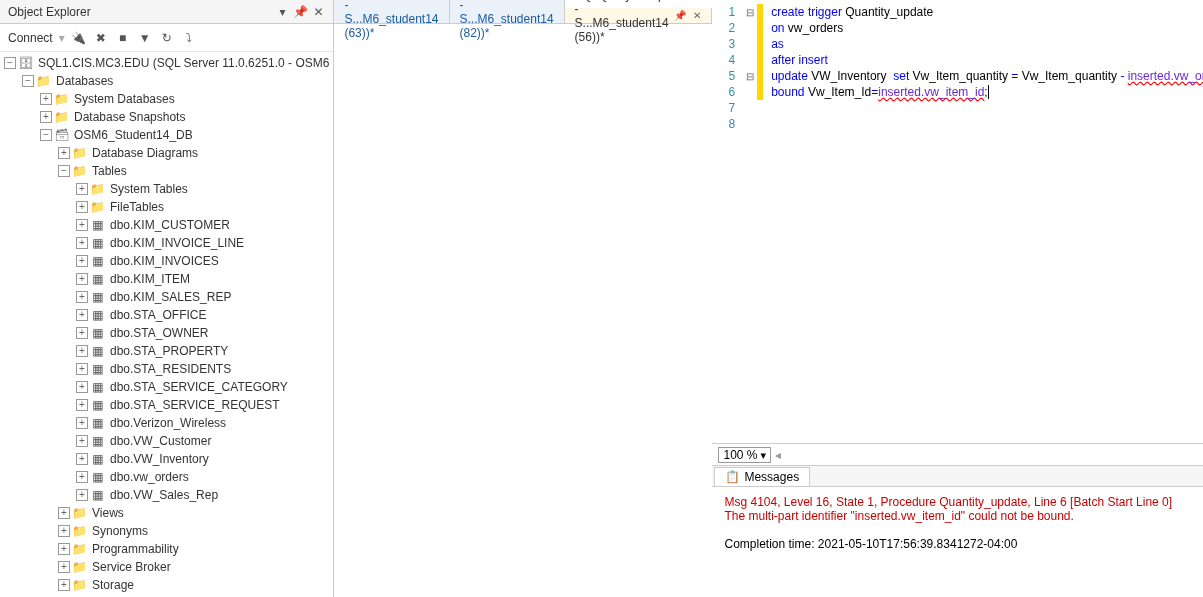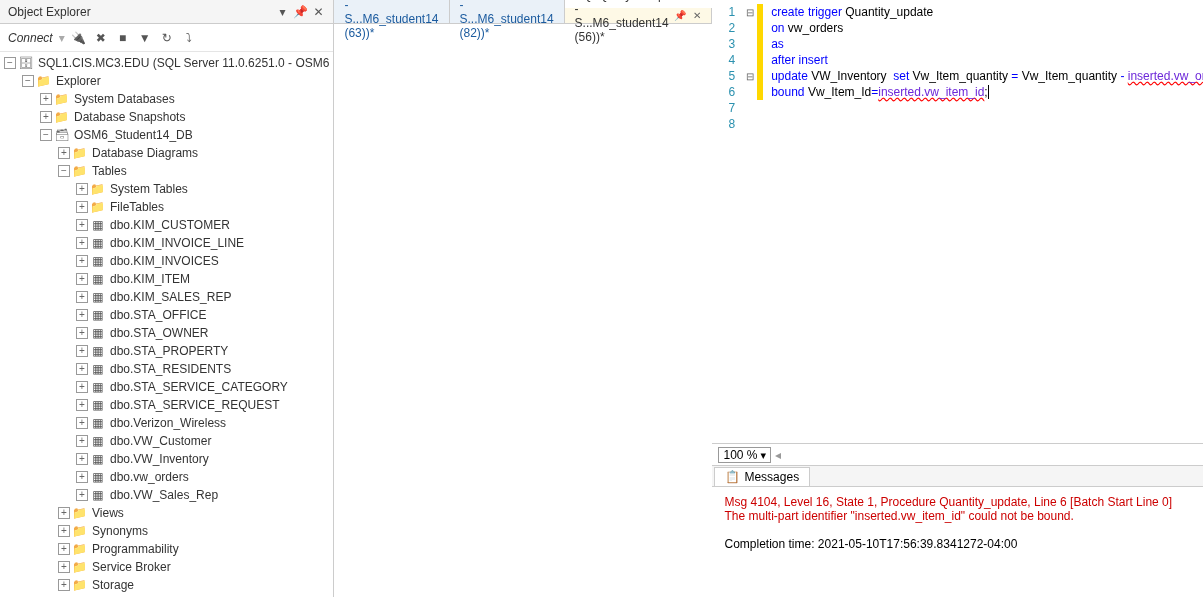--- a/index.html
+++ b/index.html
@@ -6,21 +6,21 @@
 body { background: #fff; display: flex; height: 597px; width: 1203px; overflow: hidden; }
 
 
 .explorer { width: 340px; background: #fff; border-right: 1px solid #ccc; display: flex; flex-direction: column; justify-content: flex-end; }
 .explorer-header { background: #f5f5f5; border-bottom: 1px solid #ccc; padding: 4px 8px; display: flex; align-items: center; justify-content: space-between; height: 24px; }
 .explorer-title { font-weight: normal; color: #333; }
 .explorer-header-icons { display: flex; gap: 4px; align-items: center; }
 .header-icon { width: 14px; height: 14px; display: inline-flex; align-items: center; justify-content: center; color: #555; cursor: pointer; }
 
 .toolbar { background: #fff; border-bottom: 1px solid #e5e5e5; padding: 4px 8px; display: flex; align-items: center; gap: 6px; height: 28px; }
-.toolbar-label { color: #333; font-style: italic; }
+.toolbar-label { color: #333; }
 .toolbar-sep { color: #aaa; }
 .toolbar-icon { width: 16px; height: 16px; display: inline-flex; align-items: center; justify-content: center; cursor: pointer; color: #555; }
 
 .tree { overflow: auto; flex: 1; padding: 2px 0; background: #fff; }
 .tree-node { display: flex; align-items: center; height: 18px; padding: 0 4px; cursor: pointer; white-space: nowrap; }
 .expander { width: 12px; height: 12px; display: inline-flex; align-items: center; justify-content: center; margin-right: 2px; font-size: 10px; color: #666; border: 1px solid #999; line-height: 1; }
 .node-icon { width: 16px; height: 14px; display: inline-flex; align-items: center; justify-content: center; margin-right: 4px; }
 .folder-icon { color: #d4a84b; }
 .db-icon { color: #6a6a6a; }
 .table-icon { color: #555; }
@@ -87,21 +87,21 @@
 
   <div class="tree">
     <div class="tree-node" style="padding-left:4px">
       <span class="expander">−</span>
       <span class="node-icon db-icon">🗄</span>
       <span class="node-label">SQL1.CIS.MC3.EDU (SQL Server 11.0.6251.0 - OSM6</span>
     </div>
     <div class="tree-node" style="padding-left:22px">
       <span class="expander">−</span>
       <span class="node-icon folder-icon">📁</span>
-      <span class="node-label">Explorer</span>
+      <span class="node-label">Databases</span>
     </div>
     <div class="tree-node" style="padding-left:40px">
       <span class="expander">+</span>
       <span class="node-icon folder-icon">📁</span>
       <span class="node-label">System Databases</span>
     </div>
     <div class="tree-node" style="padding-left:40px">
       <span class="expander">+</span>
       <span class="node-icon folder-icon">📁</span>
       <span class="node-label">Database Snapshots</span>

